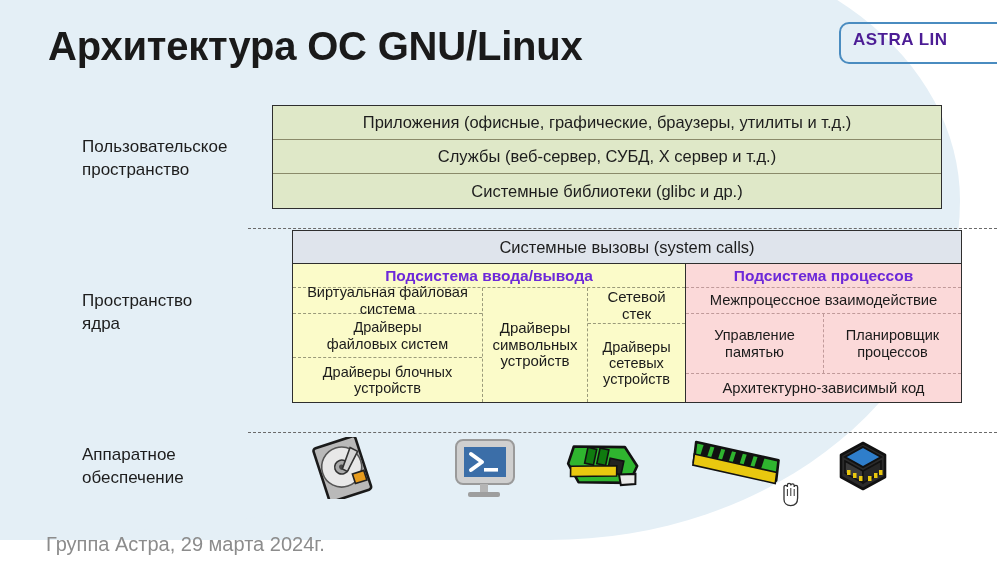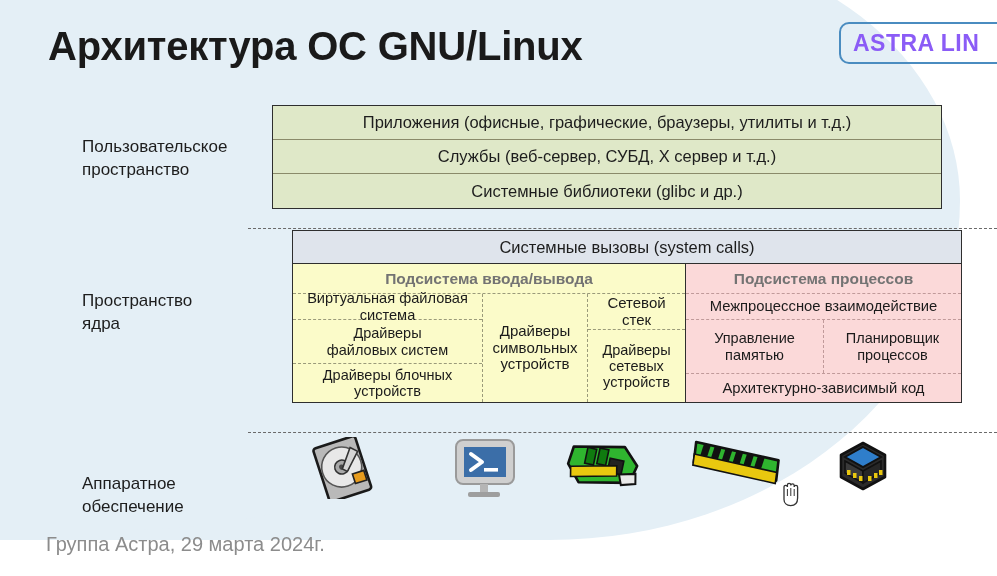--- a/index.html
+++ b/index.html
@@ -57,23 +57,23 @@
     width: 200px; height: 42px;
     border: 2px solid #4a8cc0;
     border-radius: 10px;
     box-sizing: border-box;
     background: transparent;
     z-index: 6;
   }
   .logo-text {
     position: absolute;
     left: 12px; top: 6px;
-    font-size: 23px;
+    font-size: 17px;
     font-weight: bold;
-    color: #8b5cf6;
+    color: #4c1d95;
     letter-spacing: 0.5px;
     white-space: nowrap;
   }
 
   
   .side-label {
     position: absolute;
     font-size: 17px;
     color: #1d1d1d;
     line-height: 1.35;
@@ -147,27 +147,27 @@
   }
   .ksub {
     box-sizing: border-box;
     display: flex;
     flex-direction: column;
   }
   .ksub.io   { width: 393px; background: #fbfbc9; border-right: 1.6px solid #2e2e2e; }
   .ksub.proc { flex: 1;      background: #fbd9d9; }
 
   .ksub-title {
-    height: 30px;
+    height: 24px;
     display: flex;
     align-items: center;
     justify-content: center;
     font-size: 15.5px;
     font-weight: bold;
-    color: #737373;
+    color: #6d28d9;
     border-bottom: 1.3px dashed #9a9a7a;
     box-sizing: border-box;
   }
   .ksub.proc .ksub-title { border-bottom-color: #c09a9a; }
 
   .kbody { flex: 1; display: flex; }
 
   
   .io-col-a {
     width: 190px;
@@ -256,21 +256,21 @@
     <div class="logo-text">ASTRA LIN</div>
   </div>
 
   <div class="hsep" id="sep-top"></div>
   <div class="hsep" id="sep-bot"></div>
 
   <div class="side-label" id="lbl-user" style="white-space: pre-line;">Пользовательское
 пространство</div>
   <div class="side-label" id="lbl-kernel" style="white-space: pre-line;">Пространство
 ядра</div>
-  <div class="side-label" id="lbl-hw" style="white-space: pre-line; margin-top: 29px;">Аппаратное
+  <div class="side-label" id="lbl-hw" style="white-space: pre-line;">Аппаратное
 обеспечение</div>
 
   <div class="userspace">
     <div class="us-row">Приложения (офисные, графические, браузеры, утилиты и т.д.)</div>
     <div class="us-row">Службы (веб-сервер, СУБД, X сервер и т.д.)</div>
     <div class="us-row">Системные библиотеки (glibc и др.)</div>
   </div>
 
   <div class="kernel">
 

